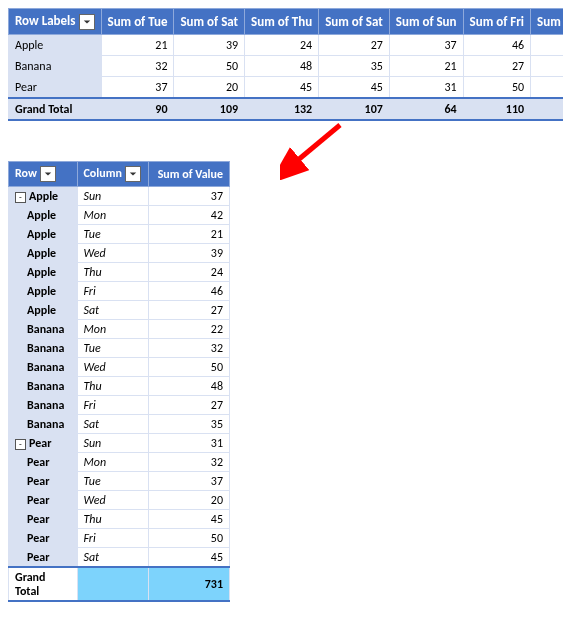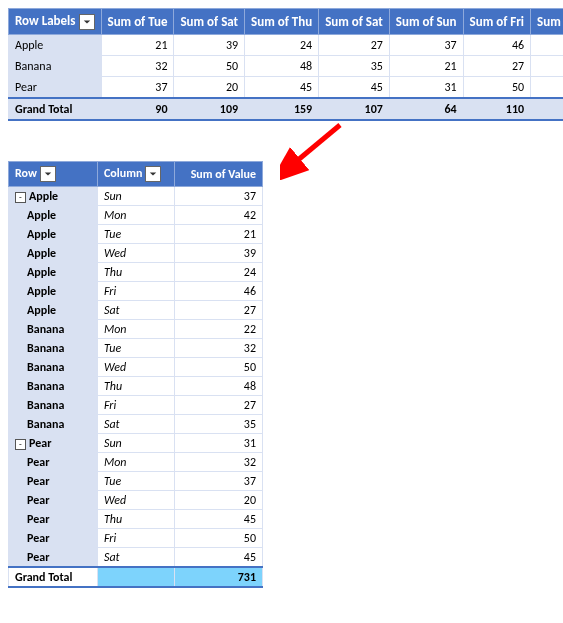--- a/index.html
+++ b/index.html
@@ -64,21 +64,21 @@
   .dropdown-btn svg {
     width: 8px;
     height: 8px;
   }
 
   .spacer {
     height: 40px;
   }
 
   .pivot2 {
-    width: 255px;
+    width: 222px;
   }
   .pivot2 th {
     background: #4472C4;
     color: #fff;
     font-weight: bold;
     text-align: left;
     padding: 4px 6px;
     border: 1px solid #8EA9DB;
     white-space: nowrap;
     font-size: 12px;
@@ -181,21 +181,21 @@
         <td>45</td>
         <td>45</td>
         <td>31</td>
         <td>50</td>
         <td>32</td>
       </tr>
       <tr class="grand">
         <td>Grand Total</td>
         <td>90</td>
         <td>109</td>
-        <td>159</td>
+        <td>132</td>
         <td>107</td>
         <td>64</td>
         <td>110</td>
         <td>96</td>
       </tr>
     </tbody>
 </table>
 
 <div class="spacer"></div>
 

